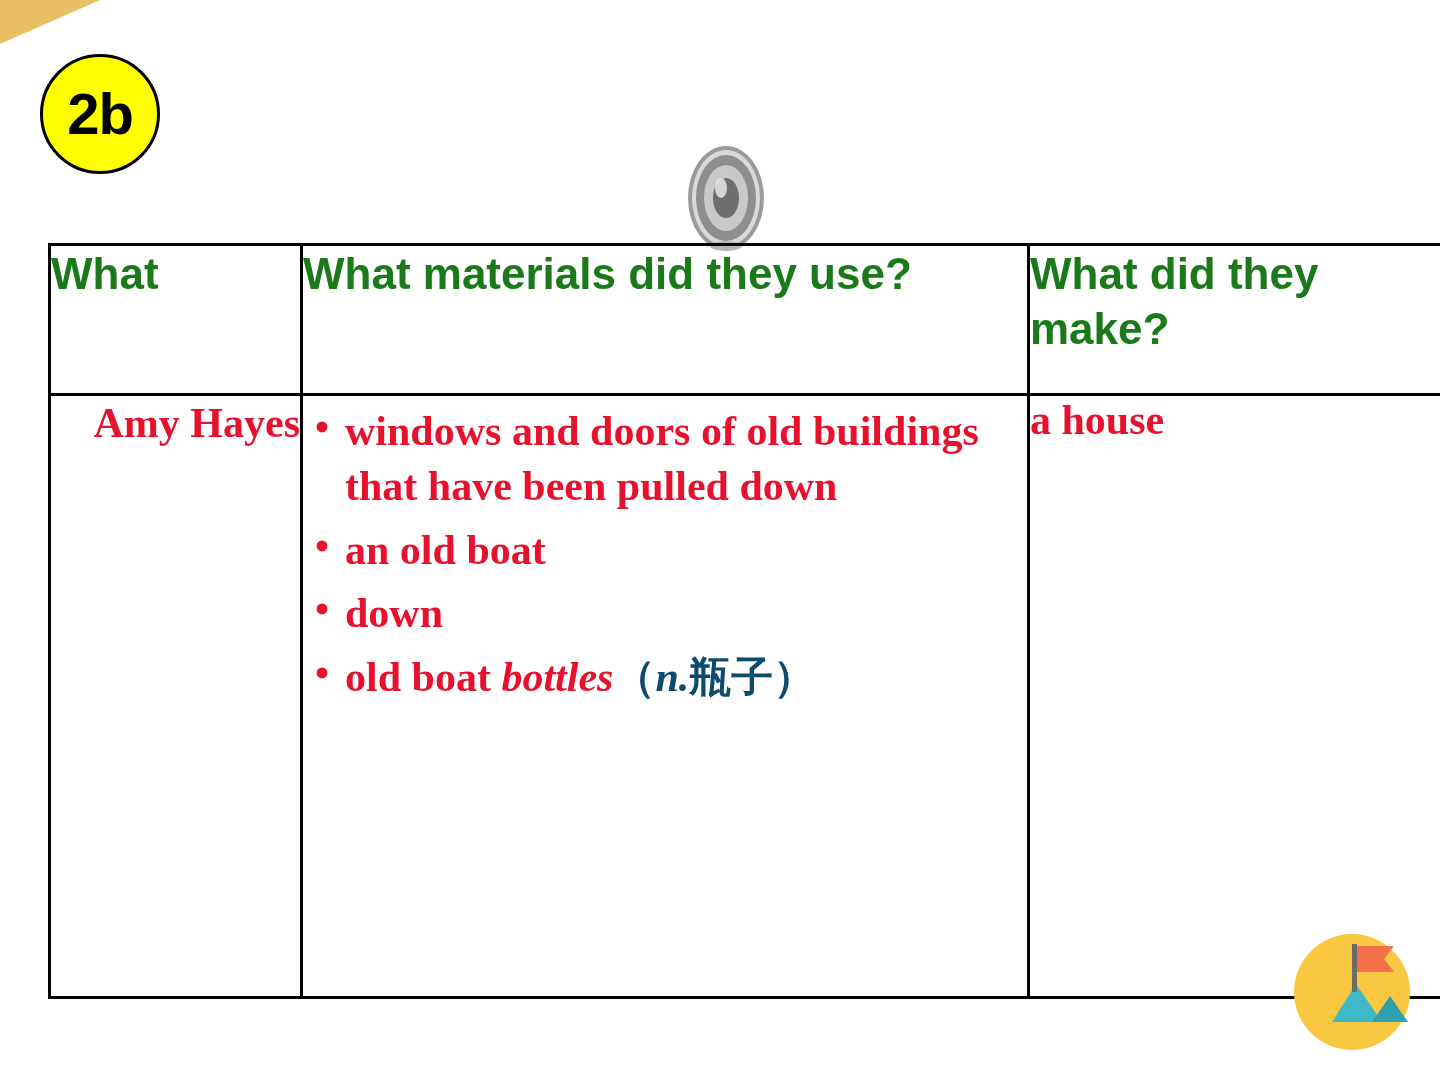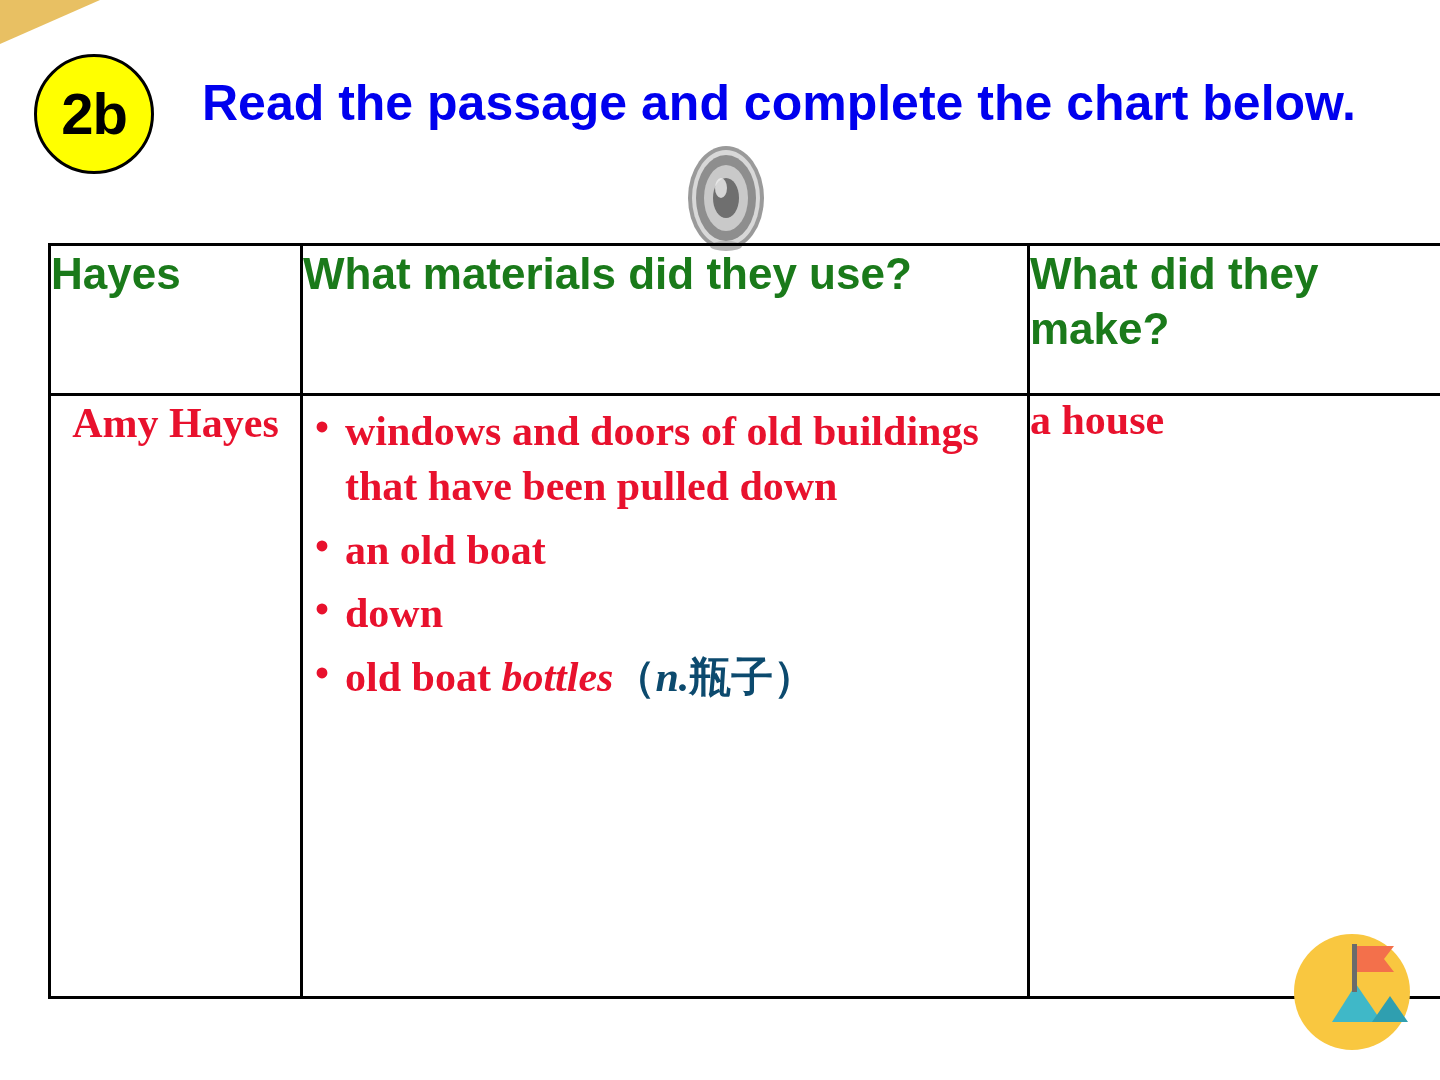--- a/index.html
+++ b/index.html
@@ -31,21 +31,21 @@
     position: absolute;
     top: 46px;
     left: 34px;
     right: 20px;
     height: 170px;
   }
 
   .badge {
     position: absolute;
     top: 8px;
-    left: 0;
+    left: 6px;
     width: 120px;
     height: 120px;
     border-radius: 50%;
     background: #ffff00;
     border: 3px solid #000000;
     display: flex;
     align-items: center;
     justify-content: center;
     box-sizing: border-box;
   }
@@ -110,21 +110,21 @@
   }
 
   .body-cell {
     font-family: "Liberation Serif", serif;
     color: #e8112d;
     font-weight: bold;
     font-size: 42px;
   }
 
   .cell-names {
-    text-align: center;
+    text-align: right;
     vertical-align: middle;
     line-height: 1.3;
     height: 600px;
   }
 
   .cell-make {
     vertical-align: middle;
   }
 
   .cell-materials {
@@ -173,40 +173,39 @@
 <body>
 
 <div class="corner-deco"></div>
 
 <div class="header">
 
   <div class="badge">
     <span class="badge-label">2b</span>
   </div>
 
-  <div class="instruction">Read the passage and complete the chart below.</div>
 
   <div class="speaker">
     <svg viewBox="0 0 95 108" width="95" height="108">
       <ellipse cx="47" cy="54" rx="38" ry="52" fill="#9a9a9a"></ellipse>
       <ellipse cx="47" cy="54" rx="34" ry="48" fill="#d8d8d8"></ellipse>
       <ellipse cx="47" cy="54" rx="30" ry="43" fill="#8e8e8e"></ellipse>
       <ellipse cx="47" cy="54" rx="22" ry="33" fill="#c9c9c9"></ellipse>
       <ellipse cx="47" cy="54" rx="13" ry="20" fill="#6f6f6f"></ellipse>
       <ellipse cx="42" cy="44" rx="6" ry="10" fill="#efefef" opacity="0.8"></ellipse>
       <ellipse cx="47" cy="102" rx="16" ry="5" fill="#b5b5b5"></ellipse>
     </svg>
   </div>
 
 </div>
 
 <table class="chart-table">
   <thead>
     <tr>
-      <th class="head-cell col-names">Hayes</th>
+      <th class="head-cell col-names">What</th>
       <th class="head-cell col-materials">What materials did they use?</th>
       <th class="head-cell col-make">What did they make?</th>
     </tr>
   </thead>
   <tbody>
     <tr>
       <td class="body-cell cell-names">Amy Hayes</td>
       <td class="body-cell cell-materials">
         <ul class="mat-list">
           <li>windows and doors of old buildings that have been pulled down</li>

